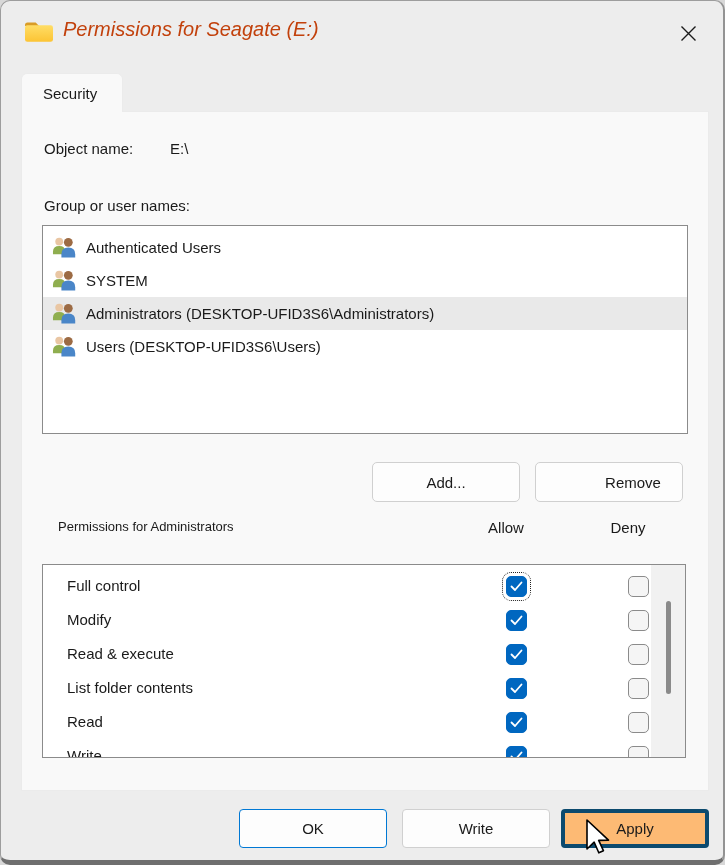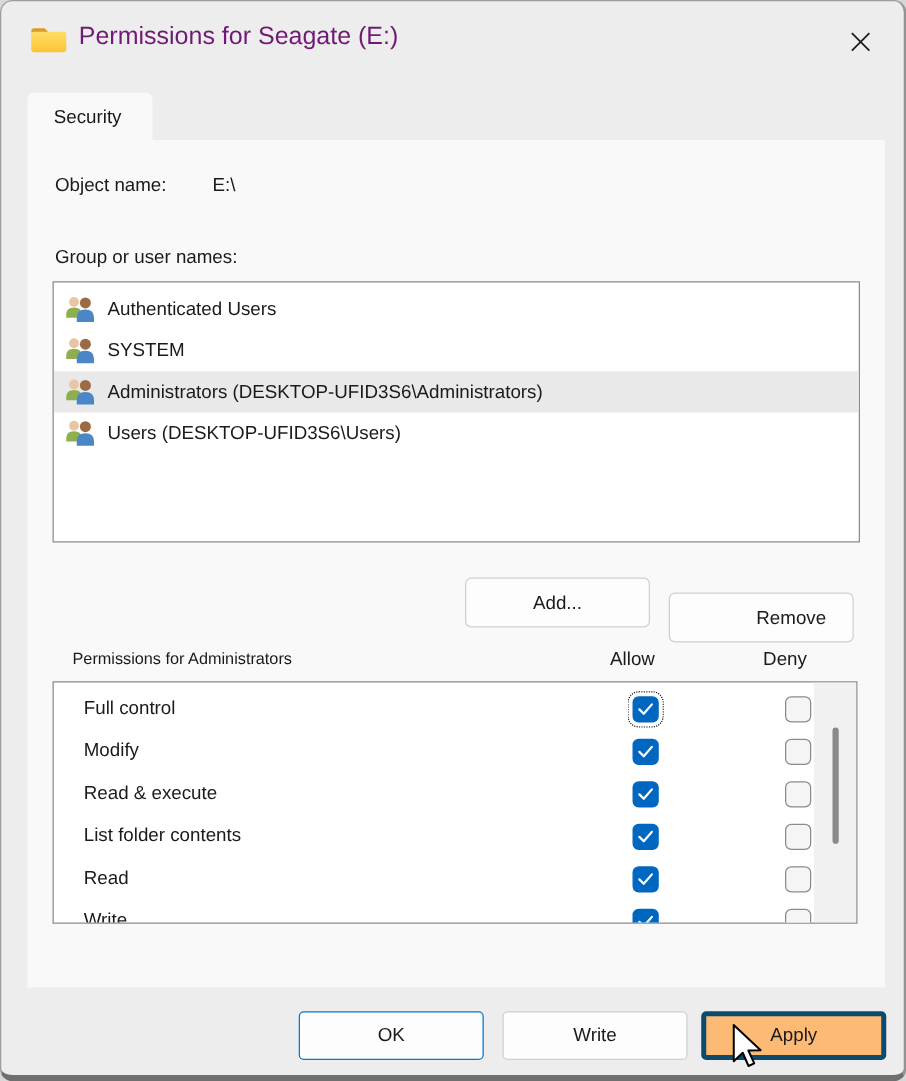--- a/index.html
+++ b/index.html
@@ -11,21 +11,21 @@
     border-right:2px solid #939393;
     border-bottom:5px solid #6f6f6f;
     border-radius:10px;
     overflow:hidden;
     font-family:"Liberation Sans","DejaVu Sans",sans-serif;
     color:#1a1a1a;
   }
   
   .titlebar{position:absolute;left:0;top:0;right:0;height:62px;}
   .title-icon{position:absolute;left:22px;top:17px;width:32px;height:27px;}
-  .title-text{position:absolute;left:62px;top:17px;font-size:20px;color:#701a75;}
+  .title-text{position:absolute;left:62px;top:17px;font-size:20px;color:#c2410c;font-style:italic;}
   .close-btn{position:absolute;right:16px;top:13px;width:38px;height:38px;
     display:flex;align-items:center;justify-content:center;cursor:default;border-radius:6px;}
   
   .tab{position:absolute;left:20px;top:72px;width:102px;height:39px;
     background:#f9f9f9;border:1px solid #ebebeb;border-bottom:none;
     border-radius:6px 6px 0 0;z-index:3;
     font-size:15px;display:flex;align-items:center;padding-left:21px;}
   
   .panel{position:absolute;left:20px;top:110px;width:688px;height:680px;
     background:#f9f9f9;border:1px solid #ebebeb;z-index:2;}
@@ -35,27 +35,27 @@
   .group-list{position:absolute;left:20px;top:113px;width:646px;height:209px;
     background:#ffffff;border:1px solid #8b8b8b;padding-top:5px;overflow:hidden;}
   .grow{height:33px;display:flex;align-items:center;padding-left:8px;gap:9px;font-size:15px;}
   .grow.selected{background:#e9e9e9;}
   .grow .gicon{flex:0 0 auto;display:flex;}
   
   .btn{position:absolute;height:40px;width:148px;background:#fdfdfd;
     border:1px solid #d0d0d0;border-radius:5px;font-size:15px;
     display:flex;align-items:center;justify-content:center;cursor:default;margin-top:13px;}
   .btn-add{left:350px;top:337px;}
-  .btn-remove{left:513px;top:349px;padding-left:48px;}
+  .btn-remove{left:513px;top:337px;padding-left:48px;}
   
   .perm-label{position:absolute;left:36px;top:407px;font-size:13px;}
   .hdr-allow{position:absolute;left:434px;top:407px;width:100px;text-align:center;font-size:15px;}
   .hdr-deny{position:absolute;left:556px;top:407px;width:100px;text-align:center;font-size:15px;}
   
-  .perm-list{position:absolute;left:20px;top:433px;width:644px;height:194px;
+  .perm-list{position:absolute;left:20px;top:452px;width:644px;height:194px;
     background:#ffffff;border:1px solid #8b8b8b;padding-top:5px;overflow:hidden;}
   .prow{position:relative;height:34px;font-size:15px;}
   .prow .pname{position:absolute;left:24px;top:7px;}
   .cbx{position:absolute;top:6px;width:21px;height:21px;border-radius:5px;
     display:flex;align-items:center;justify-content:center;}
   .cbx.allow{left:463px;}
   .cbx.deny{left:585px;}
   .cbx.checked{background:#0067c0;border:1px solid #0067c0;}
   .cbx.unchecked{background:#f5f5f5;border:1px solid #8b8b8b;}
   .cbx.focused{outline:1px dotted #222;outline-offset:3px;}

